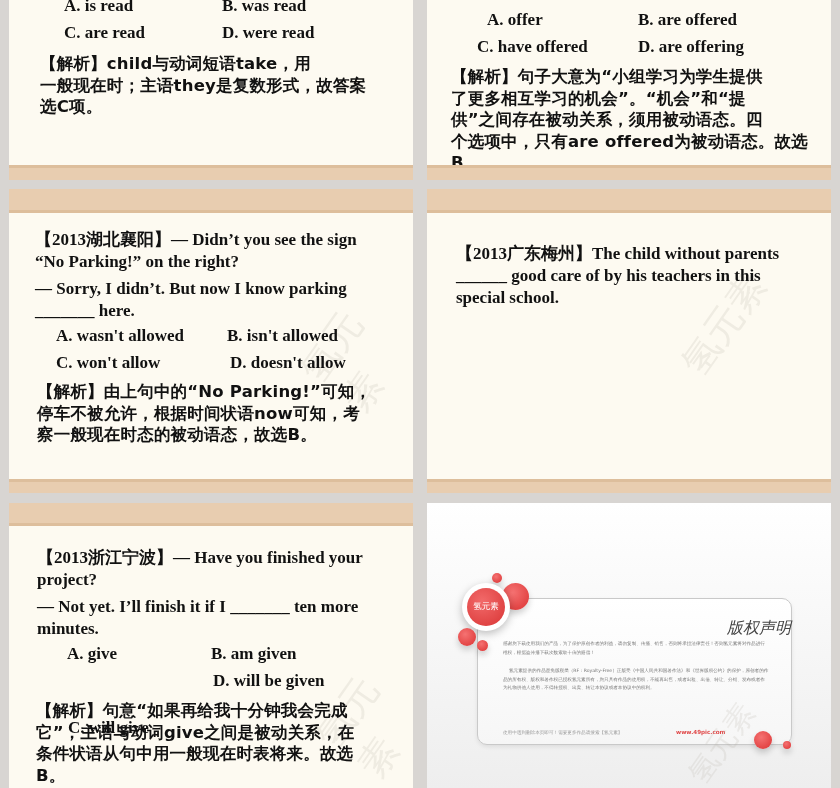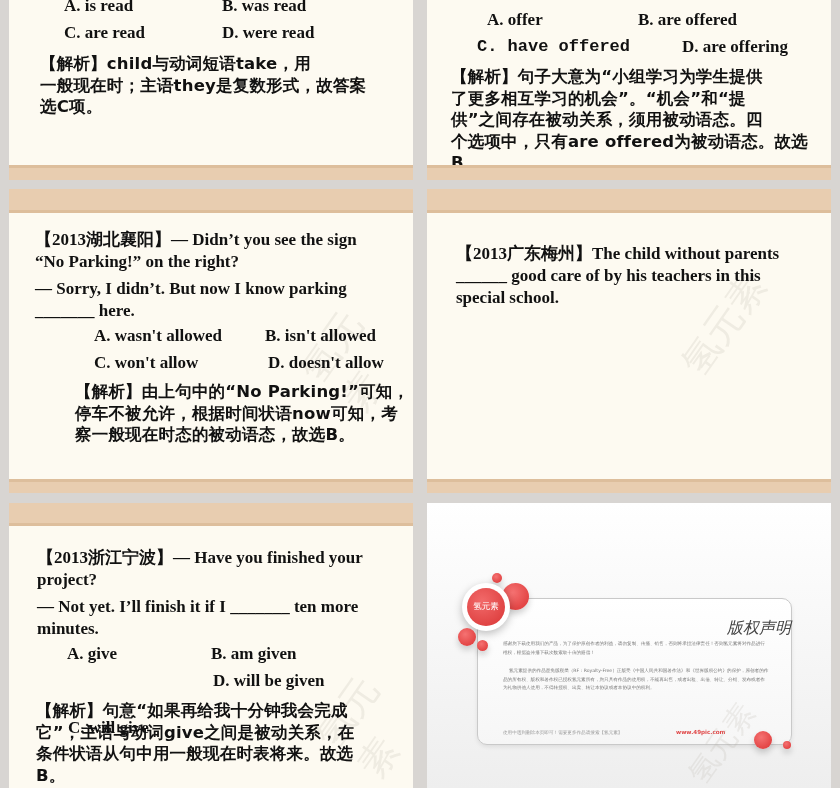--- a/index.html
+++ b/index.html
@@ -49,22 +49,22 @@
 </div>
 <div class="band bottom" style="left:9px; width:404px; top:165px; height:15px; right:auto;"></div>
 
 <div class="slide" style="left:427px; top:-20px; width:404px; height:185px;">
   <div class="content" style="top:30px; left:0;">
     <div class="opts">
       <span style="left:60px;">A. offer</span>
       <span style="left:211px;">B. are offered</span>
     </div>
     <div class="opts">
-      <span style="left:50px;font-family:Liberation Mono, monospace;">C. have offered</span>
-      <span style="left:211px;margin-left:44px;">D. are offering</span>
+      <span style="left:50px;">C. have offered</span>
+      <span style="left:211px;">D. are offering</span>
     </div>
     <div style="padding-left:24px; padding-top:2px;">
       <div class="cn">【解析】句子大意为“小组学习为学生提供</div>
       <div class="cn">了更多相互学习的机会”。“机会”和“提</div>
       <div class="cn">供”之间存在被动关系，须用被动语态。四</div>
       <div class="cn">个选项中，只有are offered为被动语态。故选</div>
       <div class="cn">B。</div>
     </div>
   </div>
 </div>
@@ -72,21 +72,21 @@
 
 <div class="slide" style="left:9px; top:189px; width:404px; height:290px;">
   <div class="band" style="top:0; height:24px;"></div>
   <div class="watermark" style="left:300px; top:110px;">氢元素</div>
   <div class="content" style="top:40px; left:26px;">
     <div class="line">【2013湖北襄阳】— Didn’t you see the sign</div>
     <div class="line">“No Parking!” on the right?</div>
     <div class="line" style="margin-top:5px;">— Sorry, I didn’t. But now I know parking</div>
     <div class="line">_______ here.</div>
   </div>
-  <div class="content" style="top:137px;margin-left:38px;">
+  <div class="content" style="top:137px;">
     <div class="opts">
       <span style="left:47px;">A. wasn't allowed</span>
       <span style="left:218px;">B. isn't allowed</span>
     </div>
     <div class="opts">
       <span style="left:47px;">C. won't allow</span>
       <span style="left:221px;">D. doesn't allow</span>
     </div>
     <div style="padding-left:28px; padding-top:1px;">
       <div class="cn">【解析】由上句中的“No Parking!”可知，</div>

